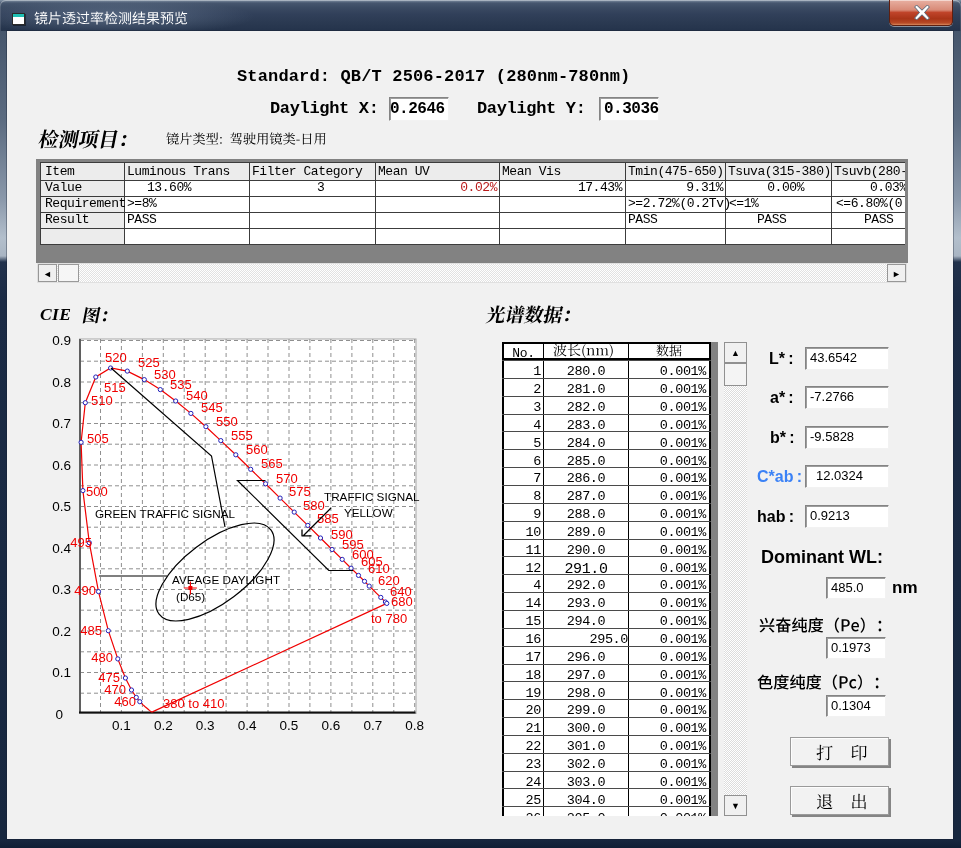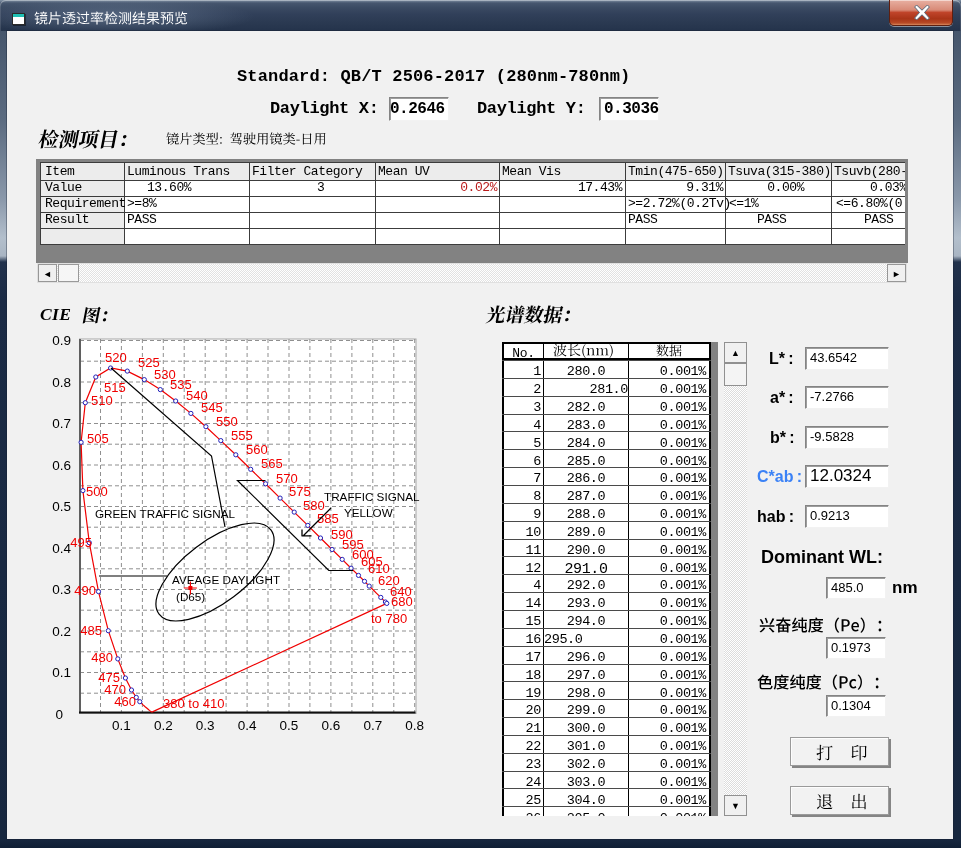--- a/index.html
+++ b/index.html
@@ -233,21 +233,21 @@
     <div class="abs" style="left:0;top:392.9px;width:209px;height:1px;background:#4a4a4a"></div>
     <div class="abs" style="left:0;top:410.7px;width:209px;height:1px;background:#4a4a4a"></div>
     <div class="abs" style="left:0;top:428.6px;width:209px;height:1px;background:#4a4a4a"></div>
     <div class="abs" style="left:0;top:446.4px;width:209px;height:1px;background:#4a4a4a"></div>
     <div class="abs" style="left:0;top:464.3px;width:209px;height:1px;background:#4a4a4a"></div>
 <div class="abs mono" style="left:0px;top:4px;width:43px;text-align:center;font-size:13px;letter-spacing:-0.3px">No.</div>
 <div class="abs mono" style="right:170px;top:22.2px;font-size:13.5px;letter-spacing:-0.4px">1</div>
     <div class="abs mono" style="left:42px;top:22.2px;width:84px;text-align:center;font-size:13.5px;letter-spacing:-0.4px">280.0</div>
     <div class="abs mono" style="right:5px;top:22.2px;font-size:13.5px;letter-spacing:-0.4px">0.001%</div>
     <div class="abs mono" style="right:170px;top:40.1px;font-size:13.5px;letter-spacing:-0.4px">2</div>
-    <div class="abs mono" style="left:42px;top:40.1px;width:84px;text-align:right;font-size:13.5px;letter-spacing:-0.4px">281.0</div>
+    <div class="abs mono" style="left:42px;top:40.1px;width:84px;text-align:center;font-size:13.5px;letter-spacing:-0.4px">281.0</div>
     <div class="abs mono" style="right:5px;top:40.1px;font-size:13.5px;letter-spacing:-0.4px">0.001%</div>
     <div class="abs mono" style="right:170px;top:57.9px;font-size:13.5px;letter-spacing:-0.4px">3</div>
     <div class="abs mono" style="left:42px;top:57.9px;width:84px;text-align:center;font-size:13.5px;letter-spacing:-0.4px">282.0</div>
     <div class="abs mono" style="right:5px;top:57.9px;font-size:13.5px;letter-spacing:-0.4px">0.001%</div>
     <div class="abs mono" style="right:170px;top:75.8px;font-size:13.5px;letter-spacing:-0.4px">4</div>
     <div class="abs mono" style="left:42px;top:75.8px;width:84px;text-align:center;font-size:13.5px;letter-spacing:-0.4px">283.0</div>
     <div class="abs mono" style="right:5px;top:75.8px;font-size:13.5px;letter-spacing:-0.4px">0.001%</div>
     <div class="abs mono" style="right:170px;top:93.6px;font-size:13.5px;letter-spacing:-0.4px">5</div>
     <div class="abs mono" style="left:42px;top:93.6px;width:84px;text-align:center;font-size:13.5px;letter-spacing:-0.4px">284.0</div>
     <div class="abs mono" style="right:5px;top:93.6px;font-size:13.5px;letter-spacing:-0.4px">0.001%</div>
@@ -275,21 +275,21 @@
     <div class="abs mono" style="right:170px;top:236.4px;font-size:13.5px;letter-spacing:-0.4px">4</div>
     <div class="abs mono" style="left:42px;top:236.4px;width:84px;text-align:center;font-size:13.5px;letter-spacing:-0.4px">292.0</div>
     <div class="abs mono" style="right:5px;top:236.4px;font-size:13.5px;letter-spacing:-0.4px">0.001%</div>
     <div class="abs mono" style="right:170px;top:254.2px;font-size:13.5px;letter-spacing:-0.4px">14</div>
     <div class="abs mono" style="left:42px;top:254.2px;width:84px;text-align:center;font-size:13.5px;letter-spacing:-0.4px">293.0</div>
     <div class="abs mono" style="right:5px;top:254.2px;font-size:13.5px;letter-spacing:-0.4px">0.001%</div>
     <div class="abs mono" style="right:170px;top:272.1px;font-size:13.5px;letter-spacing:-0.4px">15</div>
     <div class="abs mono" style="left:42px;top:272.1px;width:84px;text-align:center;font-size:13.5px;letter-spacing:-0.4px">294.0</div>
     <div class="abs mono" style="right:5px;top:272.1px;font-size:13.5px;letter-spacing:-0.4px">0.001%</div>
     <div class="abs mono" style="right:170px;top:289.9px;font-size:13.5px;letter-spacing:-0.4px">16</div>
-    <div class="abs mono" style="left:42px;top:289.9px;width:84px;text-align:left;font-size:13.5px;letter-spacing:-0.4px">295.0</div>
+    <div class="abs mono" style="left:42px;top:289.9px;width:84px;text-align:right;font-size:13.5px;letter-spacing:-0.4px">295.0</div>
     <div class="abs mono" style="right:5px;top:289.9px;font-size:13.5px;letter-spacing:-0.4px">0.001%</div>
     <div class="abs mono" style="right:170px;top:307.8px;font-size:13.5px;letter-spacing:-0.4px">17</div>
     <div class="abs mono" style="left:42px;top:307.8px;width:84px;text-align:center;font-size:13.5px;letter-spacing:-0.4px">296.0</div>
     <div class="abs mono" style="right:5px;top:307.8px;font-size:13.5px;letter-spacing:-0.4px">0.001%</div>
     <div class="abs mono" style="right:170px;top:325.7px;font-size:13.5px;letter-spacing:-0.4px">18</div>
     <div class="abs mono" style="left:42px;top:325.7px;width:84px;text-align:center;font-size:13.5px;letter-spacing:-0.4px">297.0</div>
     <div class="abs mono" style="right:5px;top:325.7px;font-size:13.5px;letter-spacing:-0.4px">0.001%</div>
     <div class="abs mono" style="right:170px;top:343.5px;font-size:13.5px;letter-spacing:-0.4px">19</div>
     <div class="abs mono" style="left:42px;top:343.5px;width:84px;text-align:center;font-size:13.5px;letter-spacing:-0.4px">298.0</div>
     <div class="abs mono" style="right:5px;top:343.5px;font-size:13.5px;letter-spacing:-0.4px">0.001%</div>
@@ -328,21 +328,21 @@
 <div class="abs" style="left:0;top:453px;width:23px;height:21px;background:#f0f0f0;border:1px solid #909090;font-size:9px;line-height:20px;text-align:center;color:#000">▼</div>
 </div>
 <div class="abs" style="left:769px;top:350px;font-size:16px;font-weight:bold;color:#000">L* :</div>
 <div class="abs" style="left:770px;top:389px;font-size:16px;font-weight:bold;color:#000">a* :</div>
 <div class="abs" style="left:770px;top:429px;font-size:16px;font-weight:bold;color:#000">b* :</div>
 <div class="abs" style="left:757px;top:468px;font-size:16px;font-weight:bold;color:#3b82f6">C*ab :</div>
 <div class="abs" style="left:757px;top:508px;font-size:16px;font-weight:bold;color:#000">hab :</div>
 <div class="abs sunken" style="left:805px;top:347px;width:84px;height:23px;font-size:13px;color:#000;line-height:20px;padding-left:4px">43.6542</div>
 <div class="abs sunken" style="left:805px;top:386px;width:84px;height:23px;font-size:13px;color:#000;line-height:20px;padding-left:4px">-7.2766</div>
 <div class="abs sunken" style="left:805px;top:426px;width:84px;height:23px;font-size:13px;color:#000;line-height:20px;padding-left:4px">-9.5828</div>
-<div class="abs sunken" style="left:805px;top:465px;width:84px;height:23px;font-size:17px;color:#000;line-height:20px;padding-left:4px">12.0324</div>
+<div class="abs sunken" style="left:805px;top:465px;width:84px;height:23px;font-size:13px;color:#000;line-height:20px;padding-left:10px">12.0324</div>
 <div class="abs sunken" style="left:805px;top:505px;width:84px;height:23px;font-size:13px;color:#000;line-height:20px;padding-left:4px">0.9213</div>
 <div class="abs" style="left:761px;top:547px;font-size:18px;font-weight:bold;color:#000">Dominant WL:</div>
 <div class="abs sunken" style="left:826px;top:577px;width:60px;height:22px;font-size:13px;color:#000;line-height:19px;padding-left:4px">485.0</div>
 <div class="abs" style="left:892px;top:578px;font-size:17px;font-weight:bold;color:#000">nm</div>
 <svg style="position:absolute;left:759px;top:617px;overflow:visible" width="133" height="20">
     <path fill="#000" d="M0.8 8.3V9.7H15.4V8.3ZM9.7 11.2C11.2 12.6 13.1 14.4 13.9 15.6L15.5 14.7C14.5 13.5 12.5 11.8 11.1 10.5ZM4.7 10.4C3.9 11.8 2.2 13.4 0.6 14.5C1 14.7 1.6 15.2 1.9 15.6C3.5 14.4 5.3 12.7 6.4 11ZM0.8 2.5C1.8 4 2.8 6 3.2 7.3L4.7 6.6C4.3 5.3 3.3 3.4 2.2 2ZM5.7 1.2C6.5 2.8 7.2 4.8 7.4 6.2L9 5.6C8.7 4.3 7.9 2.3 7.1 0.7ZM13.5 1.2C12.7 3.1 11.4 5.7 10.3 7.3L11.8 7.8C12.9 6.3 14.3 3.8 15.3 1.7Z M23.6 0.6C23.5 1.2 23.3 1.9 23.1 2.6H17.4V4H22.4C21.5 5.6 19.8 7 16.7 7.8C17 8.1 17.3 8.6 17.5 9C18 8.8 18.6 8.6 19.1 8.4V15.6H20.6V14.7H27.9V15.6H29.5V8.5C30 8.7 30.4 8.8 30.9 9C31.2 8.5 31.6 7.9 31.9 7.6C29.4 7.1 27.2 5.8 26 4H31.3V2.6H24.7C24.9 2 25 1.3 25.2 0.6ZM24.1 4H24.4C25.2 5.4 26.2 6.5 27.5 7.4H21.1C22.6 6.4 23.5 5.3 24.1 4ZM20.6 13.5V11.7H23.5V13.5ZM27.9 13.5H25V11.7H27.9ZM20.6 10.4V8.7H23.5V10.4ZM27.9 10.4H25V8.7H27.9Z M33.1 13.3 33.4 14.7C34.9 14.3 37 13.8 39 13.3L38.8 12C36.7 12.5 34.5 13 33.1 13.3ZM33.4 7.5C33.7 7.4 34.1 7.3 35.9 7C35.3 8 34.7 8.7 34.4 9C33.8 9.6 33.5 10 33.1 10.1C33.3 10.4 33.5 11.1 33.6 11.4C33.9 11.2 34.6 11 38.8 10.2C38.8 9.9 38.8 9.3 38.8 8.9L35.6 9.5C36.9 8.1 38 6.4 39 4.7L37.8 4C37.5 4.6 37.1 5.2 36.8 5.7L34.9 5.9C35.8 4.5 36.8 2.8 37.4 1.2L36 0.5C35.4 2.5 34.3 4.6 33.9 5.1C33.5 5.6 33.3 6 33 6.1C33.1 6.4 33.4 7.2 33.4 7.5ZM39.4 5.4V11.1H42.6V13.1C42.6 14.5 42.8 14.9 43.2 15.2C43.5 15.4 44.1 15.5 44.5 15.5C44.8 15.5 45.6 15.5 45.9 15.5C46.3 15.5 46.8 15.5 47.1 15.3C47.5 15.2 47.7 15 47.8 14.7C48 14.3 48.1 13.6 48.1 12.9C47.6 12.8 47.1 12.5 46.8 12.2C46.7 12.9 46.7 13.4 46.6 13.7C46.6 13.9 46.5 14 46.3 14C46.2 14.1 46 14.1 45.8 14.1C45.5 14.1 45.1 14.1 44.8 14.1C44.6 14.1 44.5 14.1 44.3 14C44.2 13.9 44.1 13.6 44.1 13.2V11.1H45.9V12.1H47.4V5.4H45.9V9.7H44.1V4.1H48V2.7H44.1V0.6H42.6V2.7H39.1V4.1H42.6V9.7H40.9V5.4Z M54.9 3.9V5.2H52.4V6.4H54.9V9.1H61.3V6.4H63.8V5.2H61.3V3.9H59.8V5.2H56.3V3.9ZM59.8 6.4V7.9H56.3V6.4ZM60.6 11.1C59.9 11.8 59 12.4 58 12.8C57 12.4 56.1 11.8 55.5 11.1ZM52.6 9.9V11.1H54.6L53.9 11.4C54.6 12.2 55.4 12.9 56.3 13.5C54.9 13.9 53.4 14.1 51.8 14.2C52.1 14.6 52.3 15.1 52.5 15.5C54.4 15.3 56.3 14.9 57.9 14.3C59.5 15 61.3 15.4 63.4 15.6C63.6 15.2 63.9 14.6 64.2 14.3C62.6 14.1 61 13.9 59.7 13.5C61 12.7 62.1 11.7 62.9 10.4L61.9 9.8L61.6 9.9ZM56.2 0.8C56.4 1.2 56.6 1.7 56.7 2.1H50.5V6.5C50.5 8.9 50.4 12.5 49.1 14.9C49.5 15 50.2 15.4 50.5 15.6C51.9 13 52.1 9.1 52.1 6.5V3.5H64V2.1H58.5C58.3 1.6 58 1 57.7 0.5Z M75.8 8.1C75.8 11.4 77.2 14 79 15.8L80.3 15.3C78.5 13.4 77.3 11.1 77.3 8.1C77.3 5.1 78.5 2.8 80.3 0.9L79 0.4C77.2 2.2 75.8 4.8 75.8 8.1Z M82.6 14.3H84.5V9.7H86.2C88.8 9.7 90.8 8.5 90.8 5.9C90.8 3.2 88.8 2.3 86.2 2.3H82.6ZM84.5 8.2V3.8H86C87.9 3.8 88.9 4.4 88.9 5.9C88.9 7.5 88 8.2 86.1 8.2Z M96.6 14.5C97.8 14.5 98.8 14.1 99.6 13.5L99 12.3C98.3 12.8 97.7 13 96.9 13C95.3 13 94.3 12 94.1 10.3H99.9C99.9 10.1 100 9.7 100 9.3C100 6.8 98.7 5.1 96.3 5.1C94.3 5.1 92.3 6.9 92.3 9.8C92.3 12.7 94.2 14.5 96.6 14.5ZM94.1 9C94.3 7.4 95.3 6.6 96.4 6.6C97.7 6.6 98.4 7.5 98.4 9Z M105.8 8.1C105.8 4.8 104.5 2.2 102.6 0.4L101.4 0.9C103.2 2.8 104.4 5.1 104.4 8.1C104.4 11.1 103.2 13.4 101.4 15.3L102.6 15.8C104.5 14 105.8 11.4 105.8 8.1Z M120.9 6.5C121.7 6.5 122.3 5.9 122.3 5.2C122.3 4.4 121.7 3.8 120.9 3.8C120.2 3.8 119.6 4.4 119.6 5.2C119.6 5.9 120.2 6.5 120.9 6.5ZM120.9 14.4C121.7 14.4 122.3 13.8 122.3 13C122.3 12.2 121.7 11.6 120.9 11.6C120.2 11.6 119.6 12.2 119.6 13C119.6 13.8 120.2 14.4 120.9 14.4Z"></path>
   </svg>
 <div class="abs sunken" style="left:826px;top:637px;width:60px;height:22px;font-size:13px;color:#000;line-height:19px;padding-left:4px">0.1973</div>
 <svg style="position:absolute;left:757px;top:674px;overflow:visible" width="132" height="20">
     <path fill="#000" d="M7.5 6.5V8.9H4.1V6.5ZM9 6.5H12.5V8.9H9ZM9.5 3.3C9 3.9 8.4 4.6 7.9 5.1H3.9C4.5 4.5 5 3.9 5.5 3.3ZM5.6 0.5C4.5 2.6 2.5 4.5 0.6 5.7C0.8 6.1 1.2 6.8 1.4 7.2C1.8 6.9 2.2 6.6 2.6 6.3V12.7C2.6 14.8 3.5 15.3 6.2 15.3C6.9 15.3 11.5 15.3 12.2 15.3C14.8 15.3 15.3 14.6 15.6 12C15.2 11.9 14.6 11.7 14.2 11.4C14 13.5 13.7 13.9 12.1 13.9C11.1 13.9 7 13.9 6.2 13.9C4.4 13.9 4.1 13.7 4.1 12.7V10.4H12.5V11H14V5.1H9.8C10.5 4.3 11.2 3.4 11.8 2.6L10.8 1.8L10.5 1.9H6.4C6.6 1.6 6.8 1.3 7 1Z M22.5 3.9V5.2H20V6.4H22.5V9.1H28.9V6.4H31.4V5.2H28.9V3.9H27.4V5.2H23.9V3.9ZM27.4 6.4V7.9H23.9V6.4ZM28.2 11.1C27.5 11.8 26.6 12.4 25.6 12.8C24.6 12.4 23.7 11.8 23.1 11.1ZM20.2 9.9V11.1H22.2L21.5 11.4C22.2 12.2 23 12.9 23.9 13.5C22.5 13.9 21 14.1 19.4 14.2C19.7 14.6 19.9 15.1 20.1 15.5C22 15.3 23.9 14.9 25.5 14.3C27.1 15 28.9 15.4 31 15.6C31.2 15.2 31.5 14.6 31.8 14.3C30.2 14.1 28.6 13.9 27.3 13.5C28.6 12.7 29.7 11.7 30.5 10.4L29.5 9.8L29.2 9.9ZM23.8 0.8C24 1.2 24.2 1.7 24.3 2.1H18.1V6.5C18.1 8.9 18 12.5 16.7 14.9C17.1 15 17.8 15.4 18.1 15.6C19.5 13 19.7 9.1 19.7 6.5V3.5H31.6V2.1H26.1C25.9 1.6 25.6 1 25.3 0.5Z M33.1 13.3 33.4 14.7C34.9 14.3 37 13.8 39 13.3L38.8 12C36.7 12.5 34.5 13 33.1 13.3ZM33.4 7.5C33.7 7.4 34.1 7.3 35.9 7C35.3 8 34.7 8.7 34.4 9C33.8 9.6 33.5 10 33.1 10.1C33.3 10.4 33.5 11.1 33.6 11.4C33.9 11.2 34.6 11 38.8 10.2C38.8 9.9 38.8 9.3 38.8 8.9L35.6 9.5C36.9 8.1 38 6.4 39 4.7L37.8 4C37.5 4.6 37.1 5.2 36.8 5.7L34.9 5.9C35.8 4.5 36.8 2.8 37.4 1.2L36 0.5C35.4 2.5 34.3 4.6 33.9 5.1C33.5 5.6 33.3 6 33 6.1C33.1 6.4 33.4 7.2 33.4 7.5ZM39.4 5.4V11.1H42.6V13.1C42.6 14.5 42.8 14.9 43.2 15.2C43.5 15.4 44.1 15.5 44.5 15.5C44.8 15.5 45.6 15.5 45.9 15.5C46.3 15.5 46.8 15.5 47.1 15.3C47.5 15.2 47.7 15 47.8 14.7C48 14.3 48.1 13.6 48.1 12.9C47.6 12.8 47.1 12.5 46.8 12.2C46.7 12.9 46.7 13.4 46.6 13.7C46.6 13.9 46.5 14 46.3 14C46.2 14.1 46 14.1 45.8 14.1C45.5 14.1 45.1 14.1 44.8 14.1C44.6 14.1 44.5 14.1 44.3 14C44.2 13.9 44.1 13.6 44.1 13.2V11.1H45.9V12.1H47.4V5.4H45.9V9.7H44.1V4.1H48V2.7H44.1V0.6H42.6V2.7H39.1V4.1H42.6V9.7H40.9V5.4Z M54.9 3.9V5.2H52.4V6.4H54.9V9.1H61.3V6.4H63.8V5.2H61.3V3.9H59.8V5.2H56.3V3.9ZM59.8 6.4V7.9H56.3V6.4ZM60.6 11.1C59.9 11.8 59 12.4 58 12.8C57 12.4 56.1 11.8 55.5 11.1ZM52.6 9.9V11.1H54.6L53.9 11.4C54.6 12.2 55.4 12.9 56.3 13.5C54.9 13.9 53.4 14.1 51.8 14.2C52.1 14.6 52.3 15.1 52.5 15.5C54.4 15.3 56.3 14.9 57.9 14.3C59.5 15 61.3 15.4 63.4 15.6C63.6 15.2 63.9 14.6 64.2 14.3C62.6 14.1 61 13.9 59.7 13.5C61 12.7 62.1 11.7 62.9 10.4L61.9 9.8L61.6 9.9ZM56.2 0.8C56.4 1.2 56.6 1.7 56.7 2.1H50.5V6.5C50.5 8.9 50.4 12.5 49.1 14.9C49.5 15 50.2 15.4 50.5 15.6C51.9 13 52.1 9.1 52.1 6.5V3.5H64V2.1H58.5C58.3 1.6 58 1 57.7 0.5Z M75.8 8.1C75.8 11.4 77.2 14 79 15.8L80.3 15.3C78.5 13.4 77.3 11.1 77.3 8.1C77.3 5.1 78.5 2.8 80.3 0.9L79 0.4C77.2 2.2 75.8 4.8 75.8 8.1Z M82.6 14.3H84.5V9.7H86.2C88.8 9.7 90.8 8.5 90.8 5.9C90.8 3.2 88.8 2.3 86.2 2.3H82.6ZM84.5 8.2V3.8H86C87.9 3.8 88.9 4.4 88.9 5.9C88.9 7.5 88 8.2 86.1 8.2Z M96.5 14.5C97.6 14.5 98.6 14.1 99.4 13.4L98.7 12.1C98.1 12.6 97.5 12.9 96.7 12.9C95.2 12.9 94.2 11.7 94.2 9.8C94.2 7.9 95.3 6.7 96.8 6.7C97.4 6.7 97.9 6.9 98.4 7.4L99.3 6.1C98.6 5.6 97.8 5.1 96.7 5.1C94.3 5.1 92.3 6.8 92.3 9.8C92.3 12.8 94.1 14.5 96.5 14.5Z M105 8.1C105 4.8 103.7 2.2 101.8 0.4L100.6 0.9C102.4 2.8 103.6 5.1 103.6 8.1C103.6 11.1 102.4 13.4 100.6 15.3L101.8 15.8C103.7 14 105 11.4 105 8.1Z M120.1 6.5C120.9 6.5 121.5 5.9 121.5 5.2C121.5 4.4 120.9 3.8 120.1 3.8C119.4 3.8 118.8 4.4 118.8 5.2C118.8 5.9 119.4 6.5 120.1 6.5ZM120.1 14.4C120.9 14.4 121.5 13.8 121.5 13C121.5 12.2 120.9 11.6 120.1 11.6C119.4 11.6 118.8 12.2 118.8 13C118.8 13.8 119.4 14.4 120.1 14.4Z"></path>

